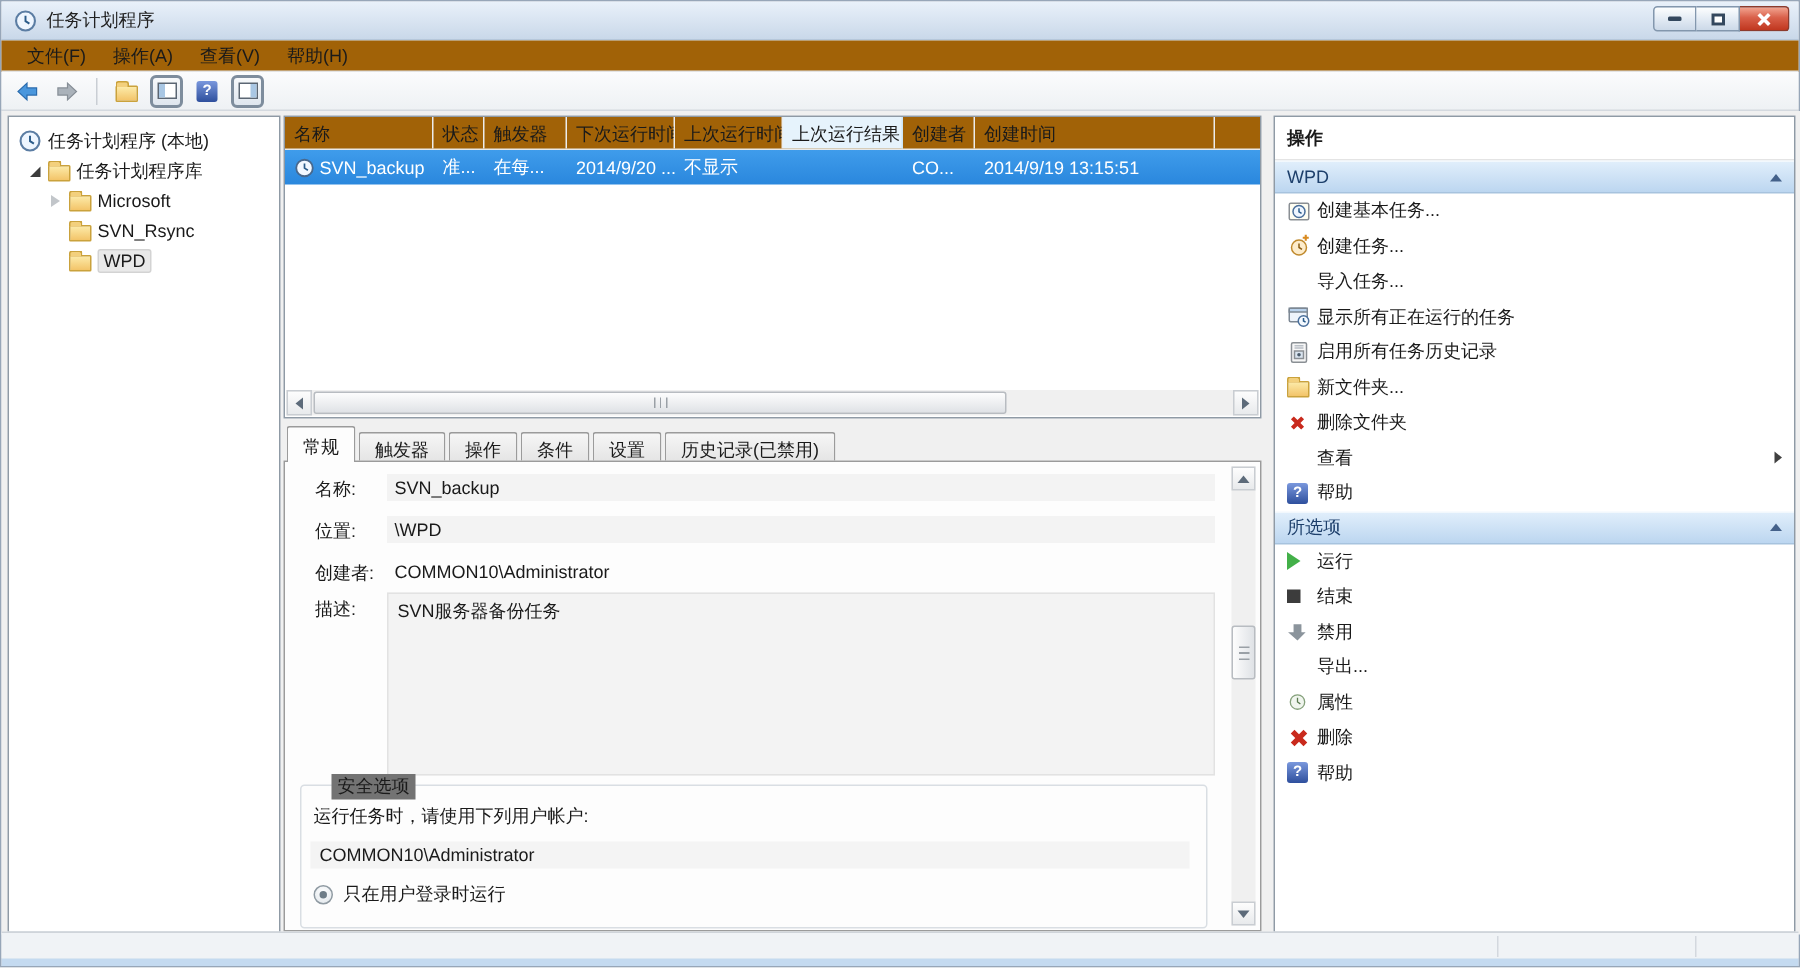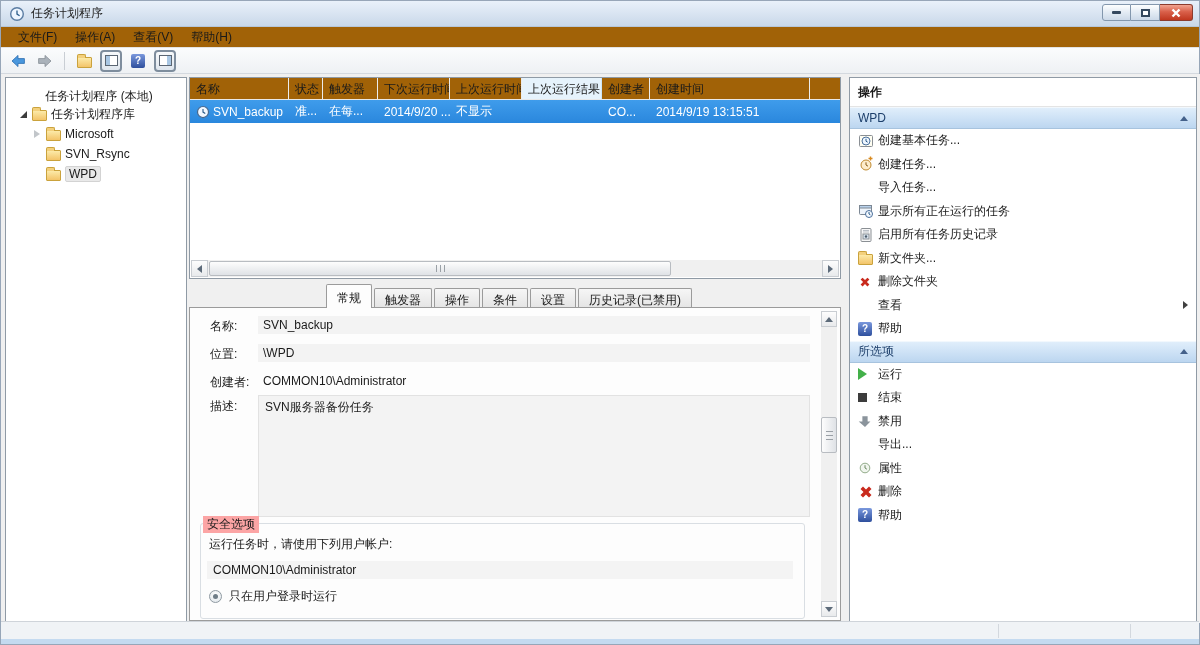--- a/index.html
+++ b/index.html
@@ -82,34 +82,34 @@
   .hs-btn { width:17px; height:17px; background:linear-gradient(#fdfdfd,#e8eaec); border:1px solid #c9cdd2;
     display:flex; align-items:center; justify-content:center; flex:none; }
   .hs-thumb { margin-left:1px; width:462px; height:15px; margin-top:1px; border:1px solid #b8bcc1; border-radius:2px;
     background:linear-gradient(#fdfdfd,#dfe2e6); display:flex; align-items:center; justify-content:center; }
   .grip-h { width:9px; height:7px; border-left:1px solid #9aa0a6; border-right:1px solid #9aa0a6;
     background:linear-gradient(to right,transparent 3px,#9aa0a6 3px,#9aa0a6 4px,transparent 4px); }
   .hs-spacer { flex:1; }
 
   
   #detail { position:absolute; left:188px; top:209px; width:652px; height:338px; }
-  .tabstrip { position:absolute; top:0; left:0; right:12px; height:25px; display:flex; align-items:flex-end; padding-left:2px;justify-content:center; }
+  .tabstrip { position:absolute; top:0; left:0; right:12px; height:25px; display:flex; align-items:flex-end; padding-left:2px; }
   .tab { border:1px solid #9b9b9b; border-bottom:none; border-radius:2px 2px 0 0; height:20px;
     background:linear-gradient(#f6f6f6,#e4e4e4); padding:3px 10px 0; margin-right:2px; white-space:nowrap; }
   .tab.active { background:#fdfdfd; height:24px; padding-top:5px; position:relative; z-index:2; }
   .tabpage { position:absolute; top:24px; left:0; right:0; bottom:0; background:#fdfdfd; border:1px solid #9b9b9b; }
 
   .fld-label { position:absolute; left:20px; }
   .fld-box { position:absolute; left:68px; width:552px; height:18px; background:#f3f3f3; padding:2px 5px; white-space:nowrap; }
   .fld-plain { position:absolute; left:68px; padding:2px 5px; white-space:nowrap; }
   .desc-box { position:absolute; left:68px; top:87px; width:552px; height:122px; background:#f3f3f3;
     border:1px solid #e2e2e2; padding:3px 6px; }
   .groupbox { position:absolute; left:10px; top:215px; width:605px; height:96px;
     border:1px solid #d9dee3; border-radius:3px; }
-  .gb-title { position:absolute; top:-8px; left:2px; background:#fca5a5; padding:0 4px; }
+  .gb-title { position:absolute; top:-8px; left:20px; background:#737373; padding:0 4px; }
   .gb-line1 { position:absolute; left:8px; top:12px; }
   .acct-box { position:absolute; left:6px; top:37px; width:586px; height:18px; background:#f4f4f4; padding:2px 6px; }
   .radio-row { position:absolute; left:8px; top:64px; display:flex; align-items:center; gap:7px; }
   .radio { width:13px; height:13px; border-radius:50%; border:1px solid #8f9aa2;
     background:radial-gradient(circle at 50% 35%,#fff,#dfe5ea); position:relative; flex:none; }
   .radio::after { content:""; position:absolute; left:3px; top:3px; width:5px; height:5px; border-radius:50%; background:#6f7d88; }
 
   
   .vscroll { position:absolute; right:3px; top:3px; bottom:3px; width:16px; background:#f0f0f0; }
   .vs-btn { position:absolute; left:0; width:16px; height:16px; background:linear-gradient(#fdfdfd,#e8eaec);
@@ -190,21 +190,21 @@
       <span class="help-ic">?</span>
     </div>
     <div class="tb-btn boxed">
       <div class="mini-win right"></div>
     </div>
   </div>
 
   <div id="main">
 
     <div id="tree" class="panel">
-      <div class="tree-row" style="padding-left:6px;flex-direction:column;">
+      <div class="tree-row" style="padding-left:6px;">
         <svg class="svg16" viewBox="0 0 16 16">
             <circle cx="8" cy="8" r="6.3" fill="#eef6ff" stroke="#5b7da3" stroke-width="1.4"></circle>
             <path d="M8 4.5v3.6l2.6 1.6" stroke="#2b5c8a" stroke-width="1.3" fill="none"></path>
           </svg>
         <span class="tree-label">任务计划程序 (本地)</span>
       </div>
       <div class="tree-row" style="padding-left:12px;font-family:Liberation Mono, monospace;">
         <span class="expander">
             <span class="exp-open"></span>
           </span>

